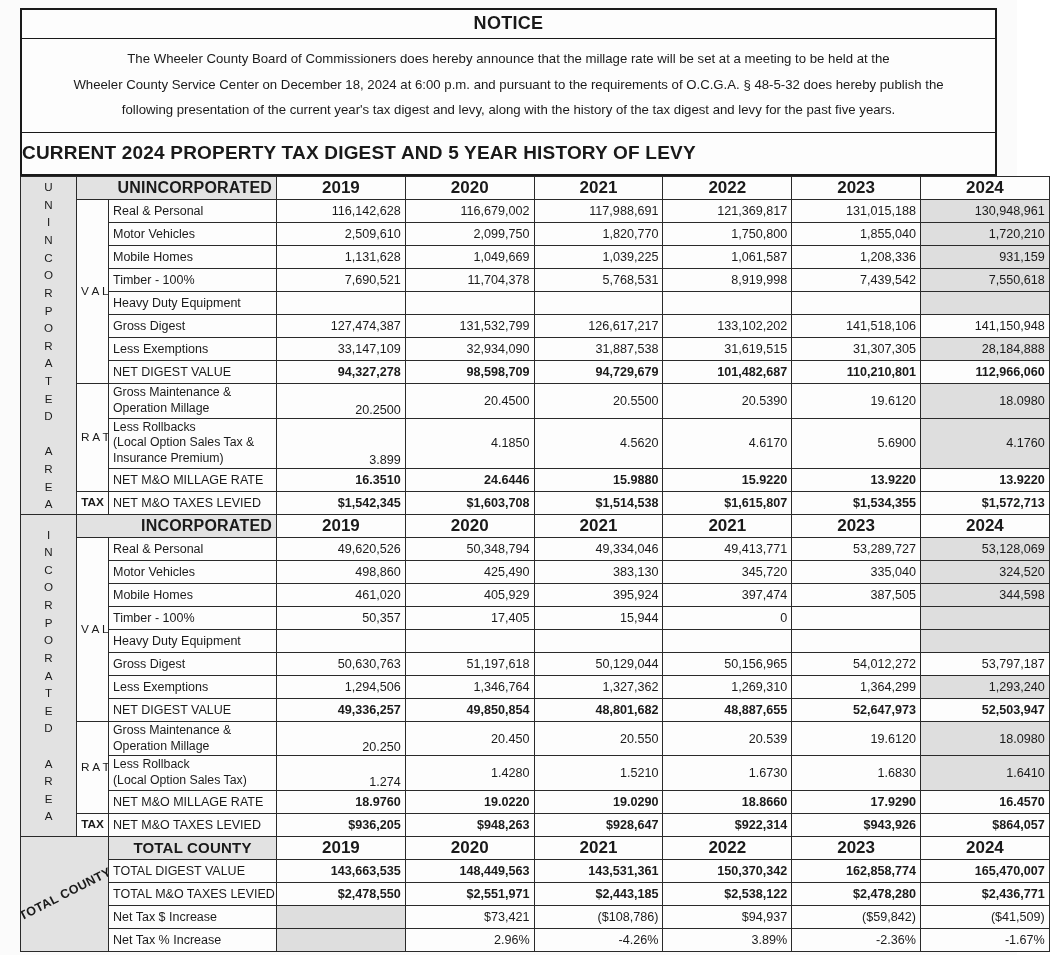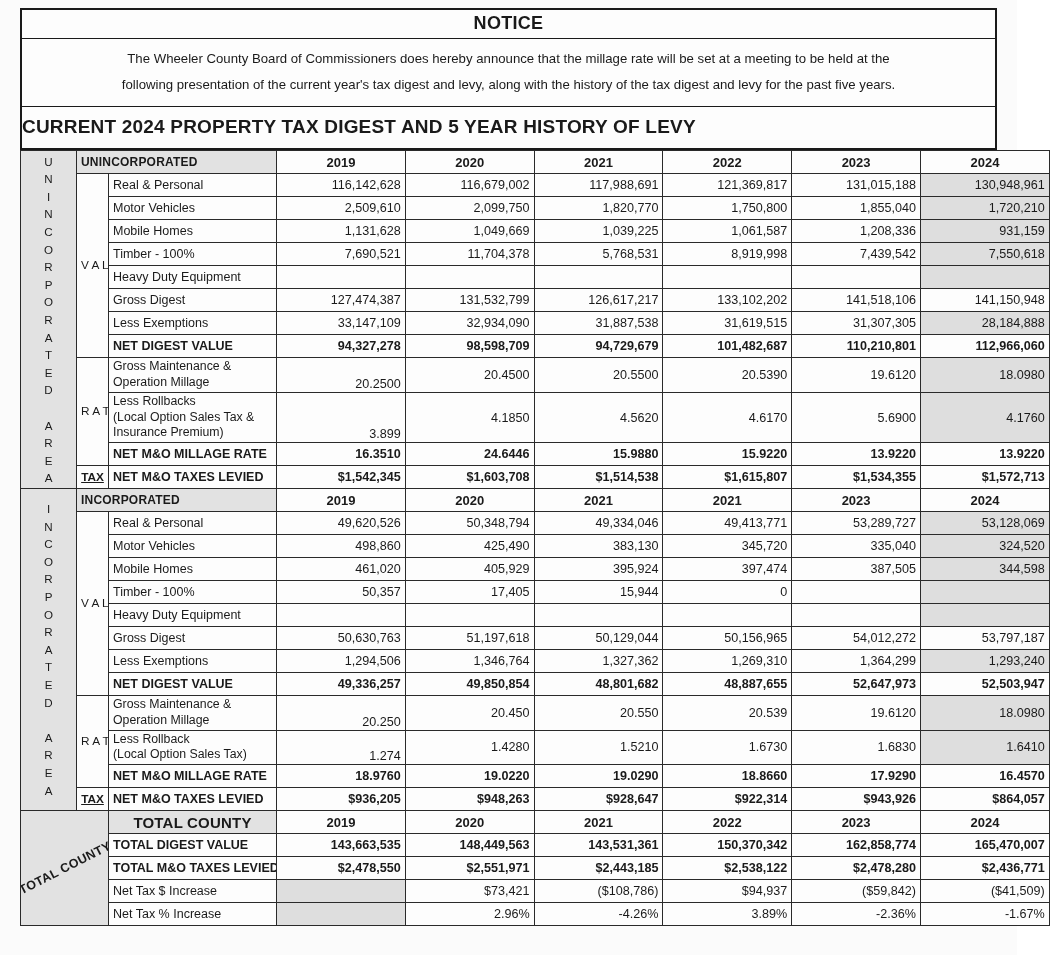--- a/index.html
+++ b/index.html
@@ -98,44 +98,44 @@
     white-space: pre-line;
   }
   .group-cell {
     text-align: center;
     vertical-align: middle;
     font-size: 11.8px;
     line-height: 1.45;
     padding: 0;
     white-space: pre-line;
   }
-  .group-cell.tax { font-weight: bold; font-size: 11.8px; white-space: nowrap; text-decoration: underline; }
+  .group-cell.tax { font-weight: bold; font-size: 11.8px; white-space: nowrap; }
 
   .sect-head {
     background: #e2e2e2 !important;
     font-weight: bold;
-    font-size: 12px;
-    text-align: left;
+    font-size: 16px;
+    text-align: right;
     height: 25px;
     letter-spacing: .2px;
     margin-top: 16px;
   }
   .year-head {
     font-weight: bold;
-    font-size: 13px;
+    font-size: 17px;
     text-align: center;
     height: 25px;
   }
 
   .rlabel {
     text-align: left;
     font-size: 12.5px;
     padding-right: 5px;
   }
-  .rlabel.b { font-weight: bold; }
+  .rlabel.b { font-weight: normal; }
   .rlabel.two { line-height: 1.28; white-space: pre-line; font-size: 12.3px; margin-left: 8px; }
 
   .num {
     text-align: right;
     font-size: 12.6px;
     padding-right: 6px;
   }
   .num.b { font-weight: bold; }
   .num.bot { vertical-align: bottom; padding-bottom: 1px; }
   .shade { background: #dedede !important; }
@@ -170,20 +170,21 @@
 </style>
 </head>
 <body>
 
 <div class="page">
 
   <div class="notice-box">
     <div class="notice-title">NOTICE</div>
     <div class="notice-body">
       <div class="notice-line">The Wheeler County Board of Commissioners does hereby announce that the millage rate will be set at a meeting to be held at the</div>
+      <div class="notice-line">Wheeler County Service Center on December 18, 2024 at 6:00 p.m. and pursuant to the requirements of O.C.G.A. § 48-5-32 does hereby publish the</div>
       <div class="notice-line">following presentation of the current year's tax digest and levy, along with the history of the tax digest and levy for the past five years.</div>
     </div>
     <div class="digest-title">CURRENT 2024 PROPERTY TAX DIGEST AND 5 YEAR HISTORY OF LEVY</div>
   </div>
 
   <table class="grid">
     <colgroup>
       <col class="c-side">
         <col class="c-group">
         <col class="c-label">

